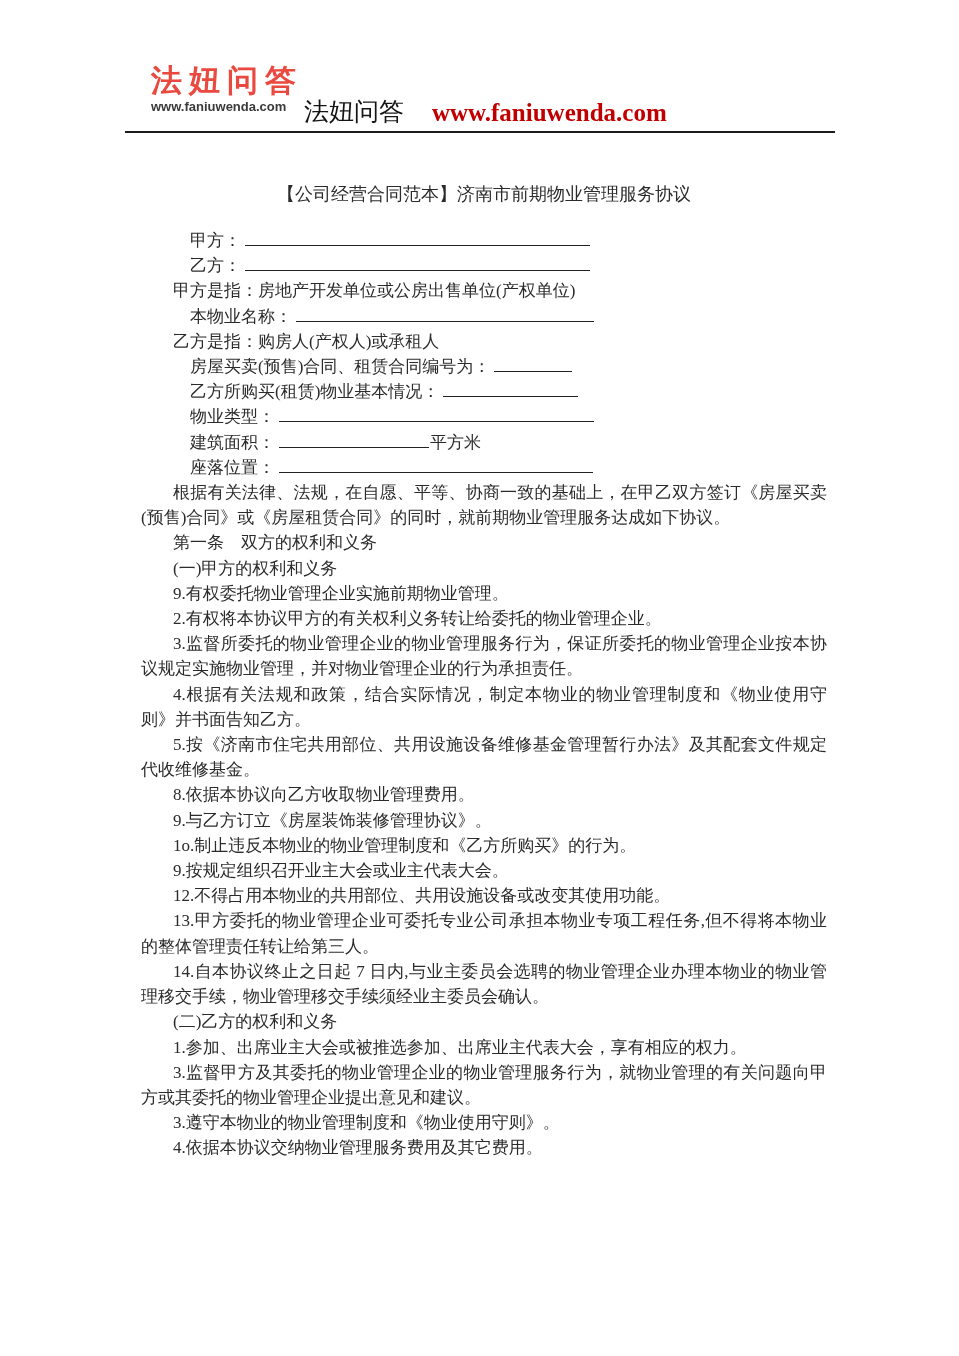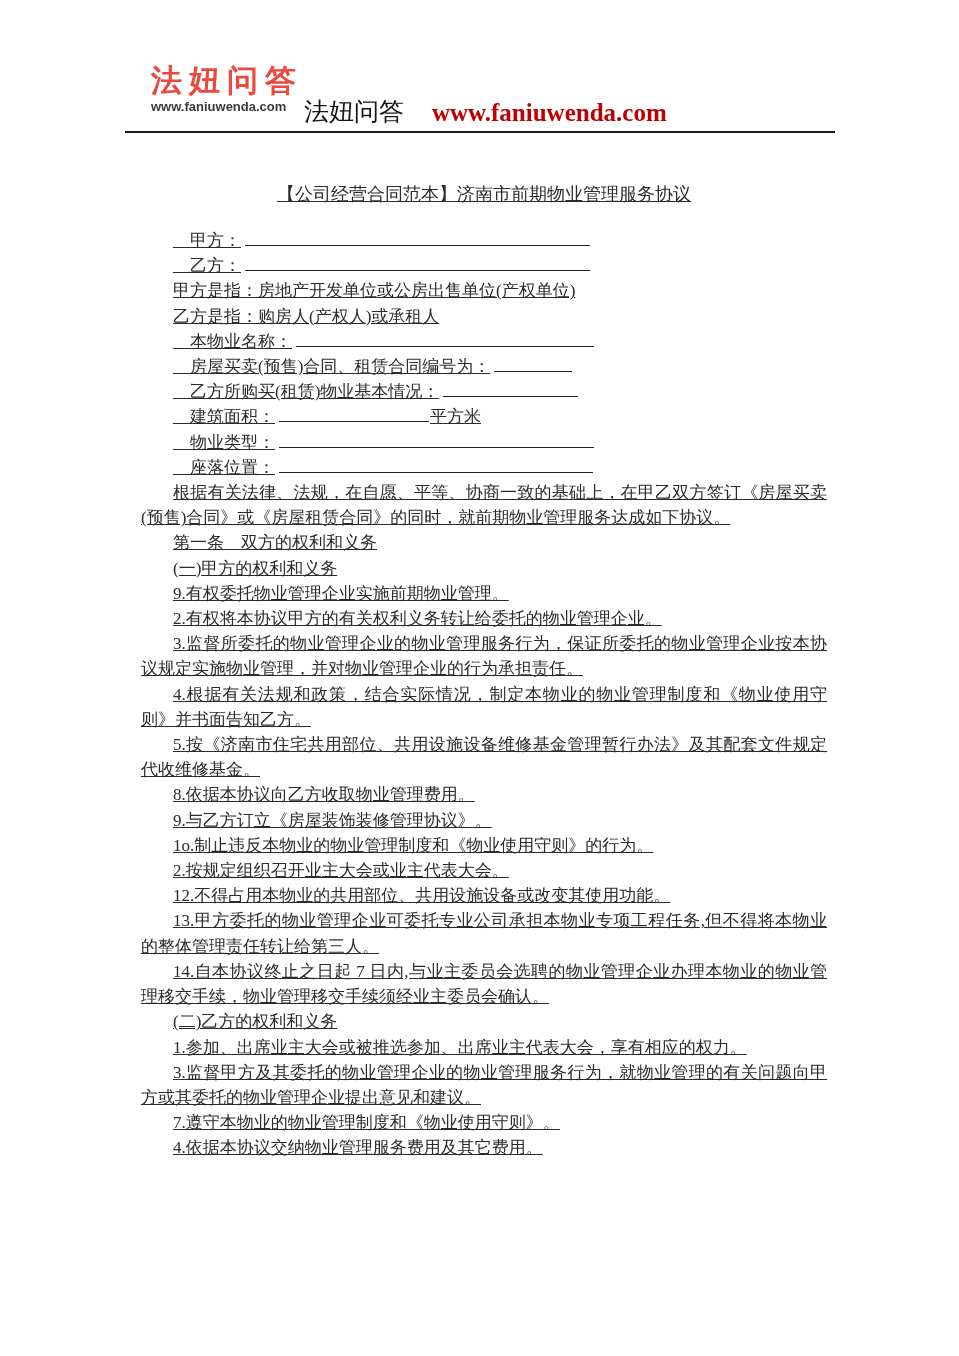--- a/index.html
+++ b/index.html
@@ -35,21 +35,21 @@
     font-weight:bold;font-size:25px;line-height:28px;white-space:nowrap;
   }
   .header-rule{
     position:absolute;left:125px;top:131px;width:710px;height:2px;
     background:#1c1c1c;border:none;margin:0;
   }
 
   
   .doc-body{
     position:absolute;left:141px;top:182px;width:686px;
-    font-size:17px;line-height:25.2px;color:#2b2b2b;text-decoration:underline;
+    font-size:17px;line-height:25.2px;color:#2b2b2b;
   }
   .doc-title{
     font-size:18px;font-weight:normal;
     text-align:center;margin:0 0 21px 0;line-height:25px;
     white-space:nowrap;
   }
   .field-row{margin:0;text-indent:32px;white-space:nowrap;}
   .para{margin:0;text-indent:32px;text-align:justify;}
   .blank{
     display:inline-block;
@@ -73,45 +73,45 @@
     <div class="site-url" style="color: rgb(192, 0, 0);">www.faniuwenda.com</div>
     <div class="header-rule"></div>
   </header>
 
   <main class="doc-body">
     <h1 class="doc-title">【公司经营合同范本】济南市前期物业管理服务协议</h1>
     <div>
         <p class="field-row"><span>　甲方：</span><span class="blank" style="width: 345px;"></span></p>
         <p class="field-row"><span>　乙方：</span><span class="blank" style="width: 345px;"></span></p>
         <p class="field-row"><span>甲方是指：房地产开发单位或公房出售单位(产权单位)</span></p>
+        <p class="field-row"><span>　本物业名称：</span><span class="blank" style="width: 298px;"></span></p>
         <p class="field-row"><span>乙方是指：购房人(产权人)或承租人</span></p>
-        <p class="field-row"><span>　本物业名称：</span><span class="blank" style="width: 298px;"></span></p>
         <p class="field-row"><span>　房屋买卖(预售)合同、租赁合同编号为：</span><span class="blank" style="width: 78px;"></span></p>
         <p class="field-row"><span>　乙方所购买(租赁)物业基本情况：</span><span class="blank" style="width: 135px;"></span></p>
+        <p class="field-row"><span>　物业类型：</span><span class="blank" style="width: 315px;"></span></p>
         <p class="field-row"><span>　建筑面积：</span><span class="blank" style="width: 150px;"></span><span class="field-suffix">平方米</span></p>
-        <p class="field-row"><span>　物业类型：</span><span class="blank" style="width: 315px;"></span></p>
         <p class="field-row"><span>　座落位置：</span><span class="blank" style="width: 314px;"></span></p>
       </div>
     <div>
         <p class="para">根据有关法律、法规，在自愿、平等、协商一致的基础上，在甲乙双方签订《房屋买卖(预售)合同》或《房屋租赁合同》的同时，就前期物业管理服务达成如下协议。</p>
         <p class="para">第一条　双方的权利和义务</p>
         <p class="para">(一)甲方的权利和义务</p>
         <p class="para">9.有权委托物业管理企业实施前期物业管理。</p>
         <p class="para">2.有权将本协议甲方的有关权利义务转让给委托的物业管理企业。</p>
         <p class="para">3.监督所委托的物业管理企业的物业管理服务行为，保证所委托的物业管理企业按本协议规定实施物业管理，并对物业管理企业的行为承担责任。</p>
         <p class="para">4.根据有关法规和政策，结合实际情况，制定本物业的物业管理制度和《物业使用守则》并书面告知乙方。</p>
         <p class="para">5.按《济南市住宅共用部位、共用设施设备维修基金管理暂行办法》及其配套文件规定代收维修基金。</p>
         <p class="para">8.依据本协议向乙方收取物业管理费用。</p>
         <p class="para">9.与乙方订立《房屋装饰装修管理协议》。</p>
-        <p class="para">1o.制止违反本物业的物业管理制度和《物业使用守则》的行为。</p>
-        <p class="para">2.按规定组织召开业主大会或业主代表大会。</p>
+        <p class="para">1o.制止违反本物业的物业管理制度和《乙方所购买》的行为。</p>
+        <p class="para">9.按规定组织召开业主大会或业主代表大会。</p>
         <p class="para">12.不得占用本物业的共用部位、共用设施设备或改变其使用功能。</p>
         <p class="para">13.甲方委托的物业管理企业可委托专业公司承担本物业专项工程任务,但不得将本物业的整体管理责任转让给第三人。</p>
         <p class="para">14.自本协议终止之日起 7 日内,与业主委员会选聘的物业管理企业办理本物业的物业管理移交手续，物业管理移交手续须经业主委员会确认。</p>
         <p class="para">(二)乙方的权利和义务</p>
         <p class="para">1.参加、出席业主大会或被推选参加、出席业主代表大会，享有相应的权力。</p>
         <p class="para">3.监督甲方及其委托的物业管理企业的物业管理服务行为，就物业管理的有关问题向甲方或其委托的物业管理企业提出意见和建议。</p>
-        <p class="para">7.遵守本物业的物业管理制度和《物业使用守则》。</p>
+        <p class="para">3.遵守本物业的物业管理制度和《物业使用守则》。</p>
         <p class="para">4.依据本协议交纳物业管理服务费用及其它费用。</p>
       </div>
   </main>
 
 </div>
 
 </body></html>

